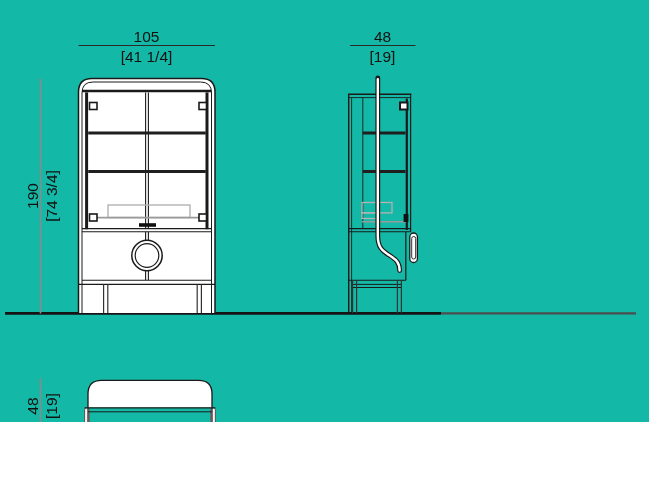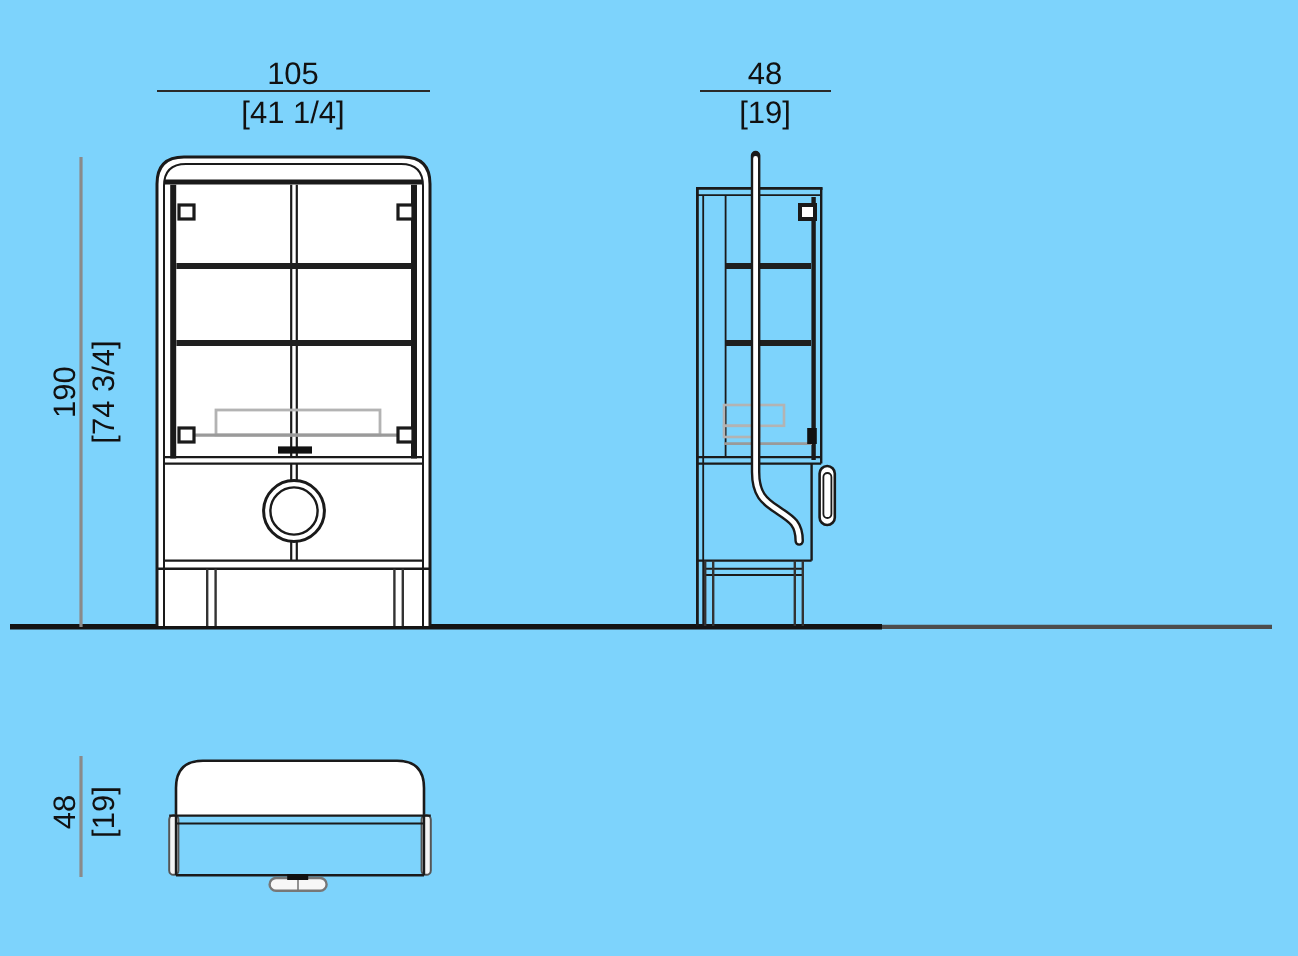--- a/index.html
+++ b/index.html
@@ -3,22 +3,22 @@
 <meta charset="utf-8">
 <style>
   html, body {
     margin: 0;
     padding: 0;
     background: #ffffff;
   }
   #canvas {
     position: relative;
     width: 649px;
-    height: 478px;
-    background: #7dd3fc;
+    height: 422px;
+    background: #14b8a6;
     overflow: hidden;
     font-family: "Liberation Sans", sans-serif;
   }
   svg { display: block; }
   text.dim {
     font-family: "Liberation Sans", sans-serif;
     font-size: 15.5px;
     fill: #111111;
   }
 </style>

